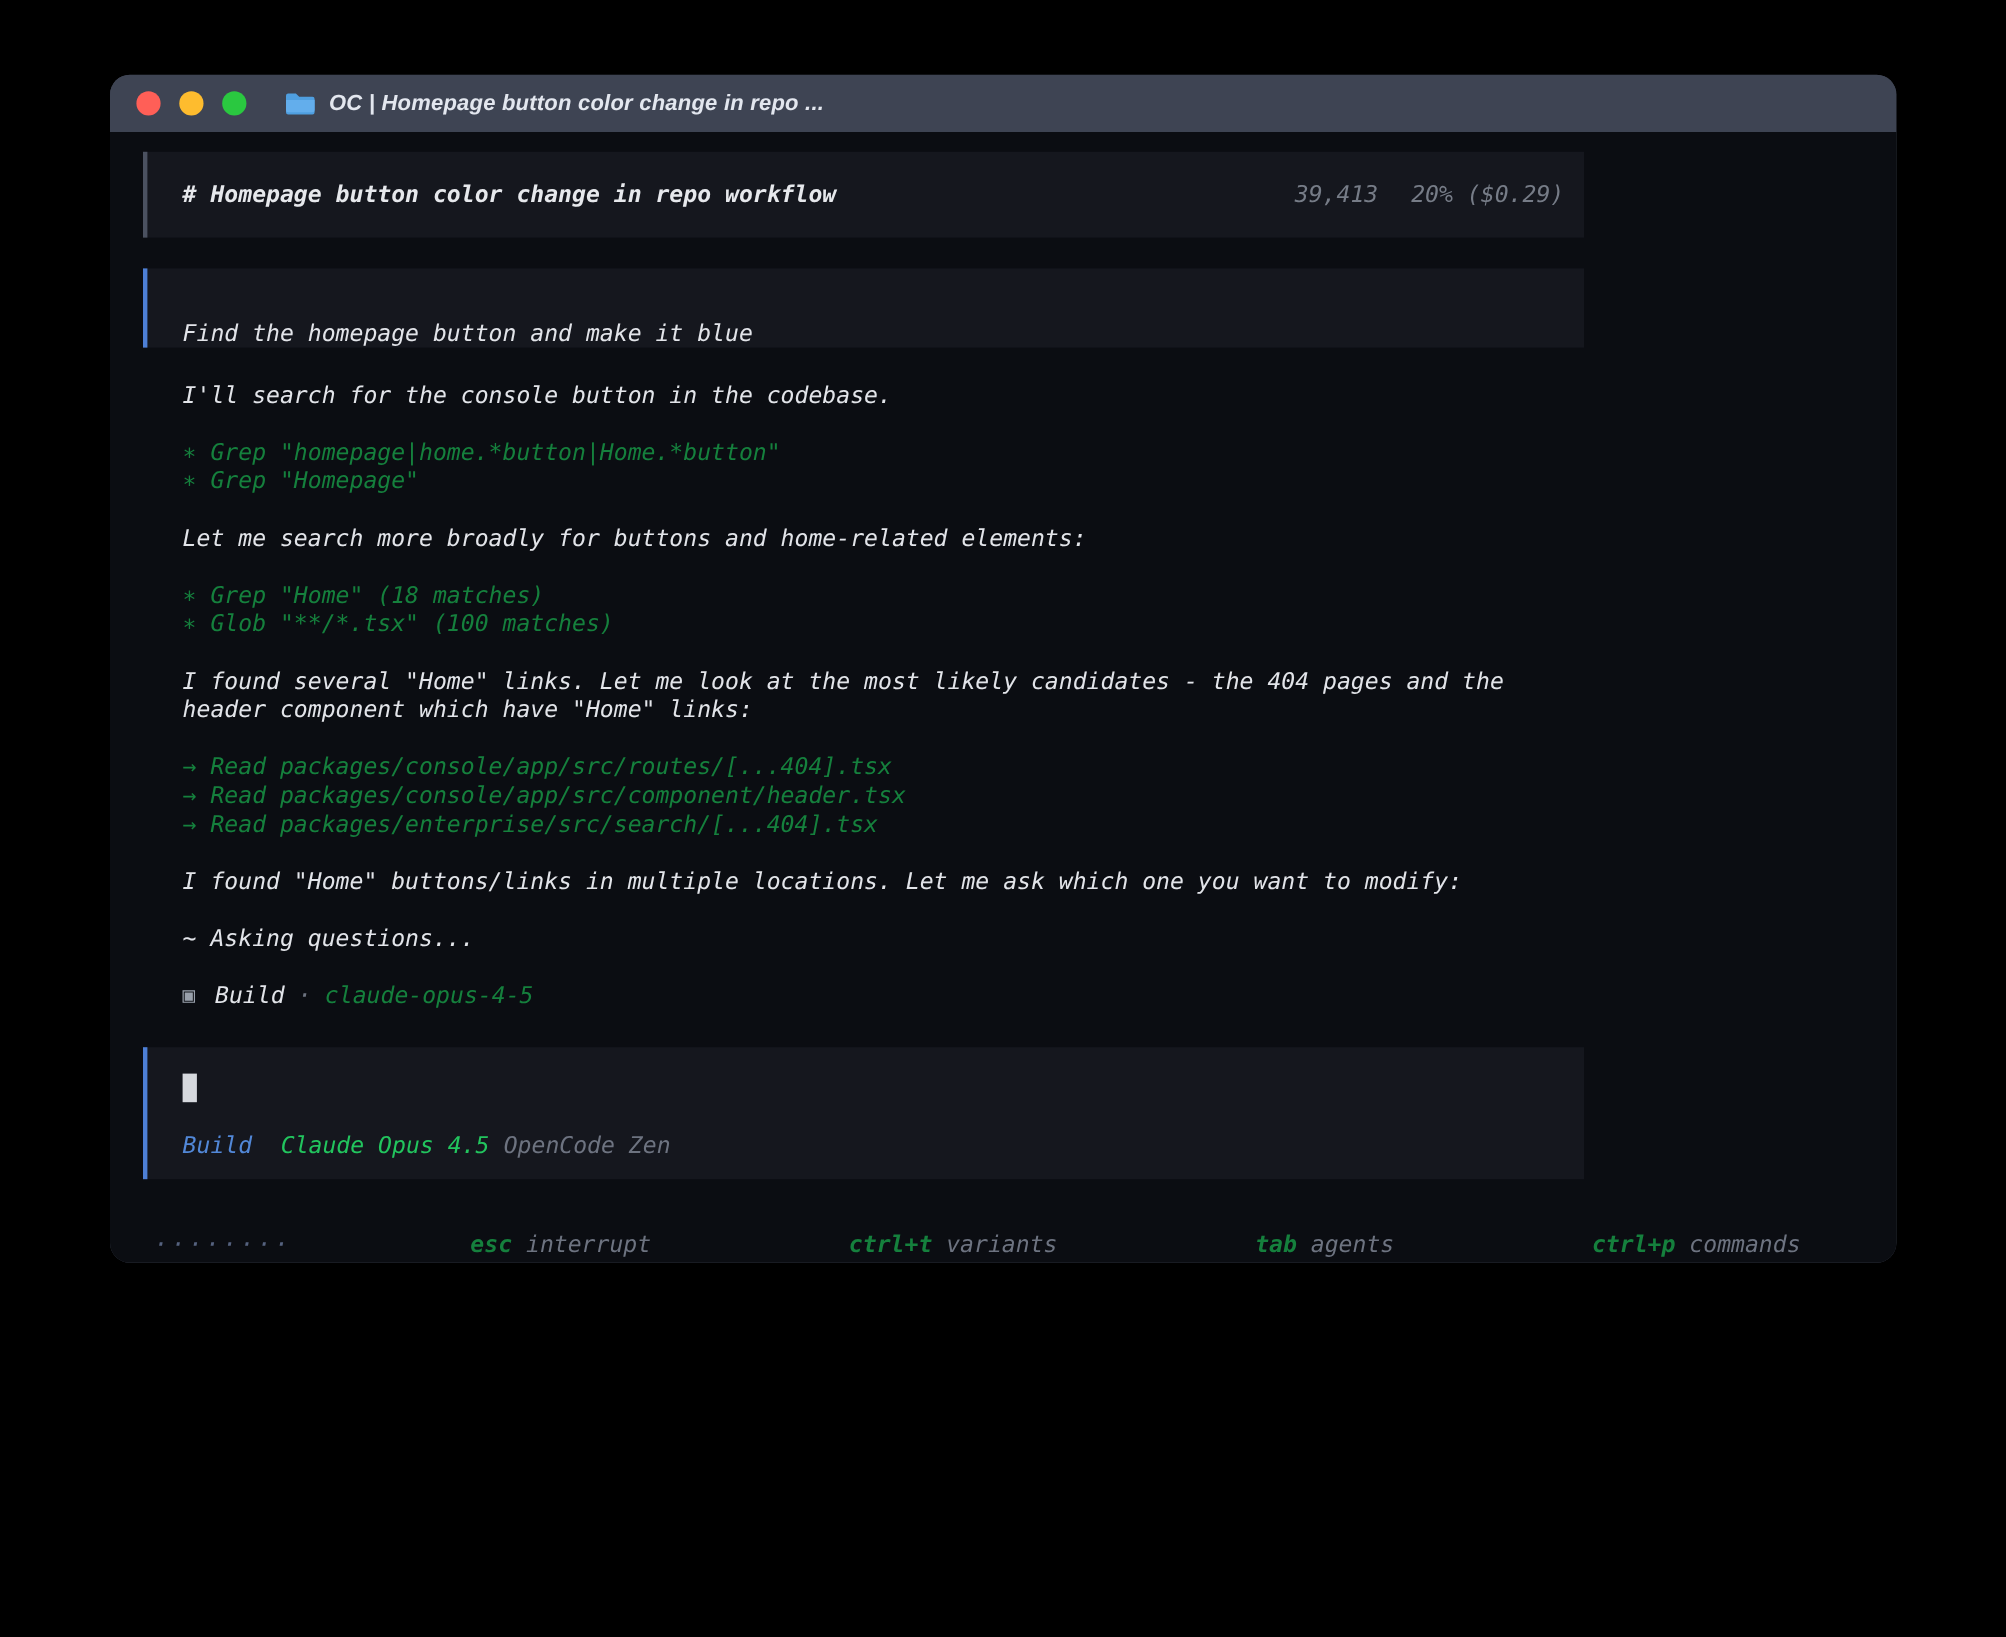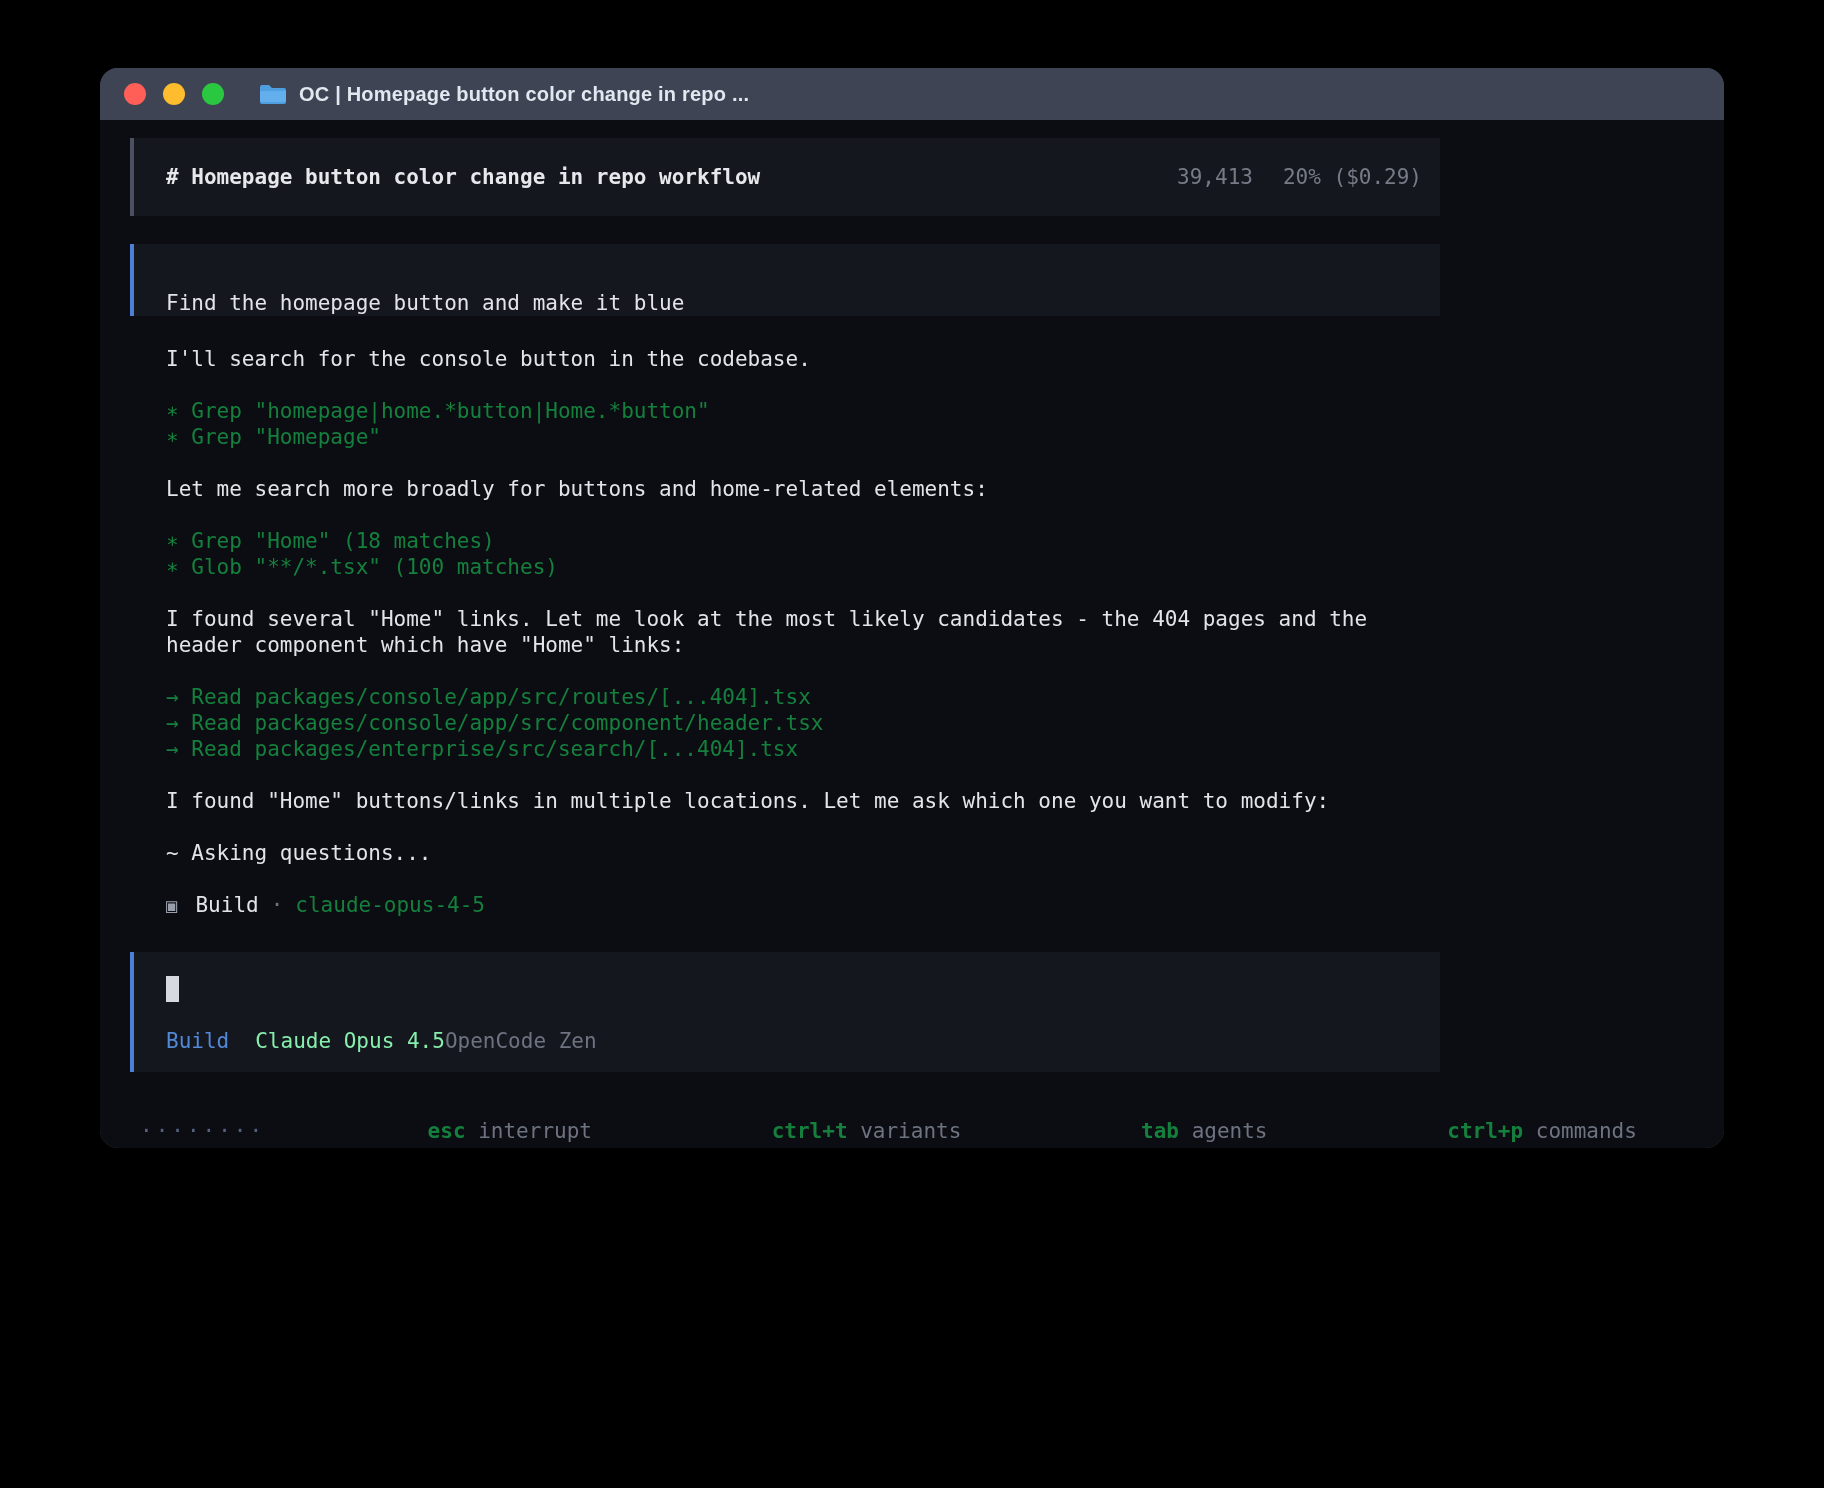--- a/index.html
+++ b/index.html
@@ -6,20 +6,21 @@
   body{
     width:1824px;height:1488px;position:relative;
     font-family:"DejaVu Sans Mono","Liberation Mono",monospace;
     -webkit-font-smoothing:antialiased;
   }
   .window{
     position:absolute;left:100px;top:68px;width:1624px;height:1080px;
     background:#3e4453;border-radius:18px;overflow:hidden;
     display:flex;flex-direction:column;
     box-shadow:0 20px 60px rgba(0,0,0,.7);
+    font-style:italic;
   }
   
   .titlebar{
     height:52px;flex:0 0 52px;display:flex;align-items:center;
     padding:0 24px;background:#3e4453;
   }
   .tl{width:22px;height:22px;border-radius:50%;margin-right:17px;flex:0 0 auto;border:none;padding:0;}
   .tl.red{background:#ff5f57;}
   .tl.yellow{background:#febc2e;}
   .tl.green{background:#2ac840;}
@@ -62,21 +63,21 @@
   .agent-line .sep{color:#6d7380;margin:0 12px;}
   
   .input-box{
     margin-top:34px;width:1310px;box-sizing:border-box;
     background:#15171e;border-left:4px solid #4d7fd6;
     padding:24px 0 18px 32px;
   }
   .cursor{width:13px;height:26px;background:#d6d9de;}
   .input-meta{margin-top:26px;display:flex;align-items:center;}
   .input-meta .mode{color:#5288d8;margin-right:26px;}
-  .input-meta .model{color:#86efac;}
+  .input-meta .model{color:#22c55e;margin-right:13px;}
   .input-meta .provider{color:#6d7380;}
   
   .statusbar{
     margin-top:20px;width:1310px;display:flex;align-items:center;
     font-size:21px;line-height:26px;white-space:pre;
   }
   .spinner{color:#56627f;letter-spacing:3px;margin-left:10px;}
   .hint{margin-left:28px;}
   .hint .key{color:#15803d;font-weight:bold;}
   .hint .label{color:#6d7380;}

